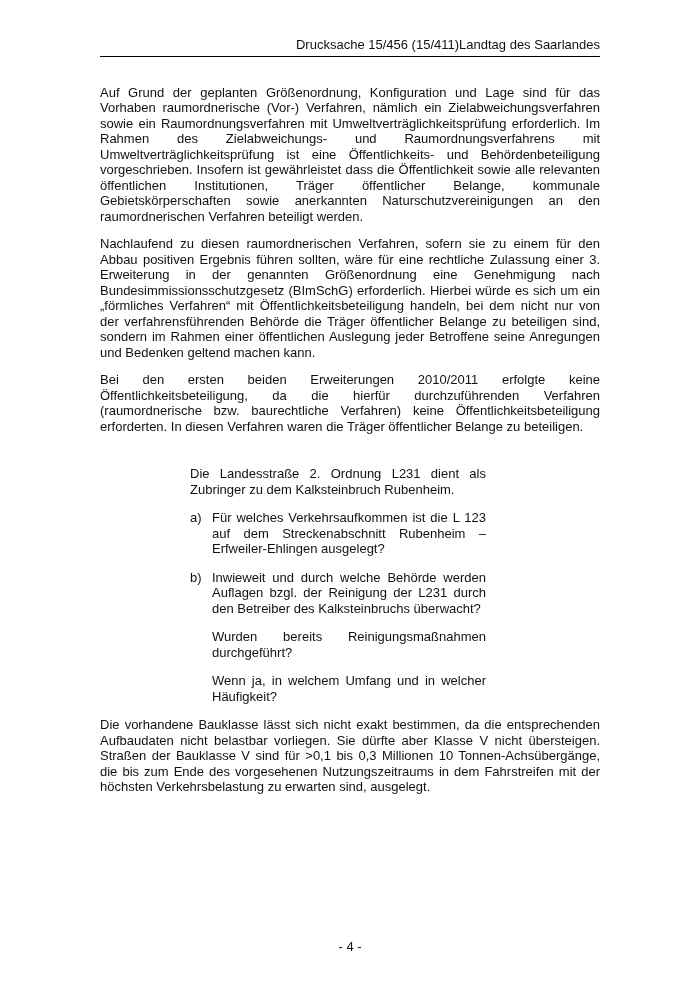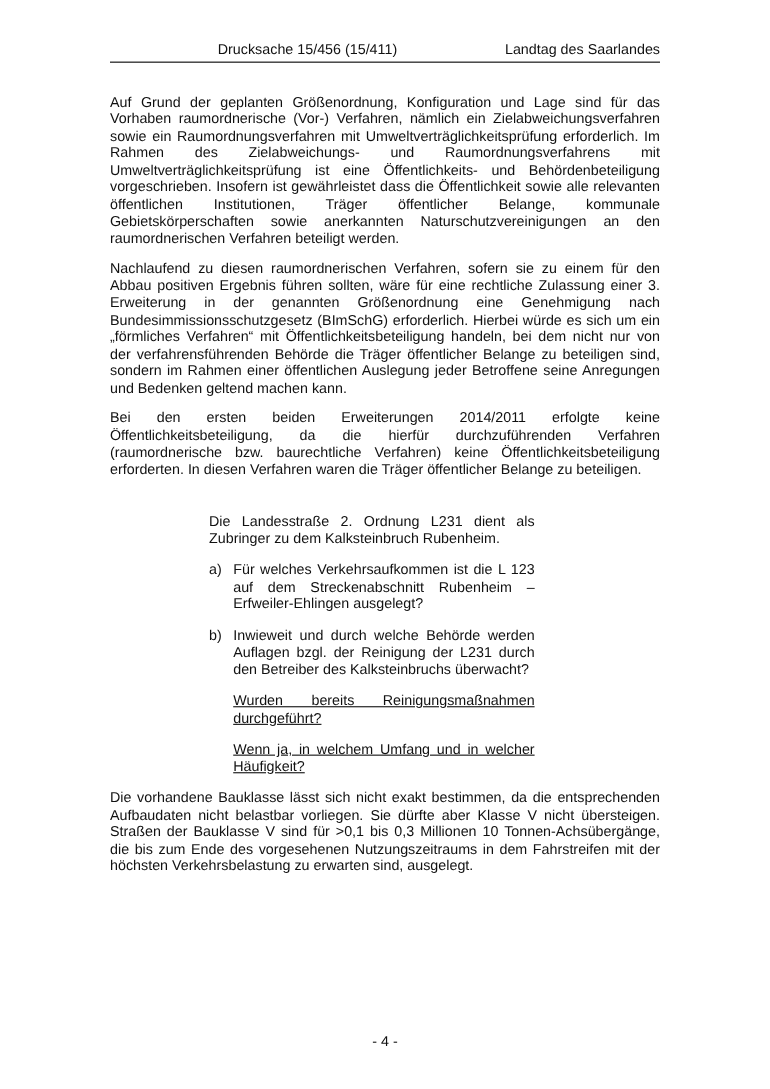--- a/index.html
+++ b/index.html
@@ -17,21 +17,21 @@
     overflow: hidden;
   }
   .doc-header {
     display: flex;
     align-items: baseline;
     border-bottom: 1.5px solid #000;
     padding-bottom: 3px;
     margin-bottom: 28px;
     white-space: nowrap;
   }
-  .hdr-left  { flex: 1 1 0; text-align: center; }
+  .hdr-left  { flex: 1 1 0; text-align: right; }
   .hdr-center{ flex: 0 0 auto; text-align: right; }
   .hdr-right { flex: 1 1 0; text-align: right; }
 
   .q-heading {
     text-decoration: underline;
     margin: 0 0 12px 0;
   }
   .para {
     text-align: justify;
     margin: 0 0 12px 0;
@@ -40,21 +40,21 @@
     margin: 32px 0 0 90px;
     width: 296px;
   }
   .quote-block .para { margin-bottom: 13px; }
   .q-item {
     display: flex;
     margin: 0 0 13px 0;
   }
   .q-label { width: 22px; flex: 0 0 22px; }
   .q-text  { flex: 1 1 auto; text-align: justify; margin: 0; }
-  .q-sub   { margin-left: 22px; text-decoration: underline; }
+  .q-sub   { margin-left: 22px; }
 
   .footer {
     position: absolute;
     bottom: 36px;
     left: 0;
     width: 100%;
     text-align: center;
   }
 </style>
 </head>
@@ -63,21 +63,21 @@
 <div class="page">
 
   <div class="doc-header">
     <span class="hdr-left">Drucksache 15/456 (15/411)</span>
     <span class="hdr-center">Landtag des Saarlandes</span>
   </div>
 
   <p class="para">Auf Grund der geplanten Größenordnung, Konfiguration und Lage sind für das Vorhaben raumordnerische (Vor-) Verfahren, nämlich ein Zielabweichungsverfahren sowie ein Raumordnungsverfahren mit Umweltverträglichkeitsprüfung erforderlich. Im Rahmen des Zielabweichungs- und Raumordnungsverfahrens mit Umweltverträglichkeitsprüfung ist eine Öffentlichkeits- und Behördenbeteiligung vorgeschrieben. Insofern ist gewährleistet dass die Öffentlichkeit sowie alle relevanten öffentlichen Institutionen, Träger öffentlicher Belange, kommunale Gebietskörperschaften sowie anerkannten Naturschutzvereinigungen an den raumordnerischen Verfahren beteiligt werden.</p>
   <p class="para">Nachlaufend zu diesen raumordnerischen Verfahren, sofern sie zu einem für den Abbau positiven Ergebnis führen sollten, wäre für eine rechtliche Zulassung einer 3. Erweiterung in der genannten Größenordnung eine Genehmigung nach Bundesimmissionsschutzgesetz (BImSchG) erforderlich. Hierbei würde es sich um ein „förmliches Verfahren“ mit Öffentlichkeitsbeteiligung handeln, bei dem nicht nur von der verfahrensführenden Behörde die Träger öffentlicher Belange zu beteiligen sind, sondern im Rahmen einer öffentlichen Auslegung jeder Betroffene seine Anregungen und Bedenken geltend machen kann.</p>
 
-  <p class="para">Bei den ersten beiden Erweiterungen 2014/2011 erfolgte keine Öffentlichkeitsbeteiligung, da die hierfür durchzuführenden Verfahren (raumordnerische bzw. baurechtliche Verfahren) keine Öffentlichkeitsbeteiligung erforderten. In diesen Verfahren waren die Träger öffentlicher Belange zu beteiligen.</p>
+  <p class="para">Bei den ersten beiden Erweiterungen 2010/2011 erfolgte keine Öffentlichkeitsbeteiligung, da die hierfür durchzuführenden Verfahren (raumordnerische bzw. baurechtliche Verfahren) keine Öffentlichkeitsbeteiligung erforderten. In diesen Verfahren waren die Träger öffentlicher Belange zu beteiligen.</p>
 
   <div class="quote-block">
     <p class="para">Die Landesstraße 2. Ordnung L231 dient als Zubringer zu dem Kalksteinbruch Rubenheim.</p>
 
     <div class="q-item">
       <span class="q-label">a)</span>
       <p class="q-text">Für welches Verkehrsaufkommen ist die L 123 auf dem Streckenabschnitt Rubenheim – Erfweiler-Ehlingen ausgelegt?</p>
     </div>
 
     <div class="q-item">

